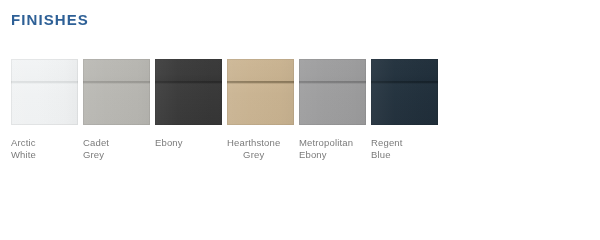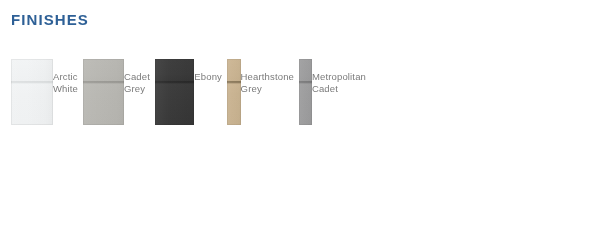--- a/index.html
+++ b/index.html
@@ -45,21 +45,21 @@
     display: flex;
     flex-direction: row;
     align-items: flex-start;
     gap: 5px;
   }
 
   .finish-item {
     width: 67px;
     flex: 0 0 67px;
     display: flex;
-    flex-direction: row;
+    flex-direction: column;
     align-items: flex-start;
   }
 
   .swatch {
     width: 67px;
     height: 66px;
     position: relative;
     overflow: hidden;
     box-sizing: border-box;
   }
@@ -154,29 +154,40 @@
         <div class="finish-label" style="color: rgb(123, 123, 123);">Ebony</div>
       </div>
       <div class="finish-item">
         <div class="swatch" style="background: rgb(201, 179, 145);">
           <div class="face-top" style="background: linear-gradient(rgb(204, 182, 148) 0%, rgb(201, 179, 145) 70%, rgb(199, 177, 143) 100%);"></div>
           <div class="seam" style="background: linear-gradient(rgb(141, 123, 93) 0%, rgb(141, 123, 93) 45%, rgb(204, 182, 148) 100%);"></div>
           <div class="face-bottom" style="background: linear-gradient(rgb(204, 182, 148) 0%, rgb(201, 179, 145) 25%, rgb(199, 177, 143) 100%);"></div>
           <div class="sheen" style="background: linear-gradient(to right, rgba(255, 255, 255, 0.06) 0%, rgba(255, 255, 255, 0.016) 35%, rgba(0, 0, 0, 0.01) 80%, rgba(0, 0, 0, 0.03) 100%);"></div>
           <div class="edge"></div>
         </div>
-        <div class="finish-label" style="color: rgb(123, 123, 123);">Hearthstone
+        <div class="finish-label" style="color: rgb(123, 123, 123); text-align: center;">Hearthstone
 Grey</div>
       </div>
       <div class="finish-item">
         <div class="swatch" style="background: rgb(157, 157, 158);">
           <div class="face-top" style="background: linear-gradient(rgb(159, 159, 160) 0%, rgb(157, 157, 158) 70%, rgb(155, 155, 156) 100%);"></div>
           <div class="seam" style="background: linear-gradient(rgb(123, 123, 124) 0%, rgb(123, 123, 124) 45%, rgb(159, 159, 160) 100%);"></div>
           <div class="face-bottom" style="background: linear-gradient(rgb(159, 159, 160) 0%, rgb(157, 157, 158) 25%, rgb(155, 155, 156) 100%);"></div>
           <div class="sheen" style="background: linear-gradient(to right, rgba(255, 255, 255, 0.06) 0%, rgba(255, 255, 255, 0.016) 35%, rgba(0, 0, 0, 0.01) 80%, rgba(0, 0, 0, 0.03) 100%);"></div>
           <div class="edge"></div>
         </div>
         <div class="finish-label" style="color: rgb(123, 123, 123);">Metropolitan
-Cadet</div>
+Ebony</div>
+      </div>
+      <div class="finish-item">
+        <div class="swatch" style="background: rgb(34, 49, 61);">
+          <div class="face-top" style="background: linear-gradient(rgb(36, 51, 63) 0%, rgb(34, 49, 61) 70%, rgb(32, 46, 58) 100%);"></div>
+          <div class="seam" style="background: linear-gradient(rgb(22, 34, 43) 0%, rgb(22, 34, 43) 45%, rgb(36, 51, 63) 100%);"></div>
+          <div class="face-bottom" style="background: linear-gradient(rgb(36, 51, 63) 0%, rgb(34, 49, 61) 25%, rgb(32, 46, 58) 100%);"></div>
+          <div class="sheen" style="background: linear-gradient(to right, rgba(255, 255, 255, 0.06) 0%, rgba(255, 255, 255, 0.016) 35%, rgba(0, 0, 0, 0.01) 80%, rgba(0, 0, 0, 0.03) 100%);"></div>
+          <div class="edge"></div>
+        </div>
+        <div class="finish-label" style="color: rgb(123, 123, 123);">Regent
+Blue</div>
       </div>
     </div>
 
 </div>
 
 </body></html>

